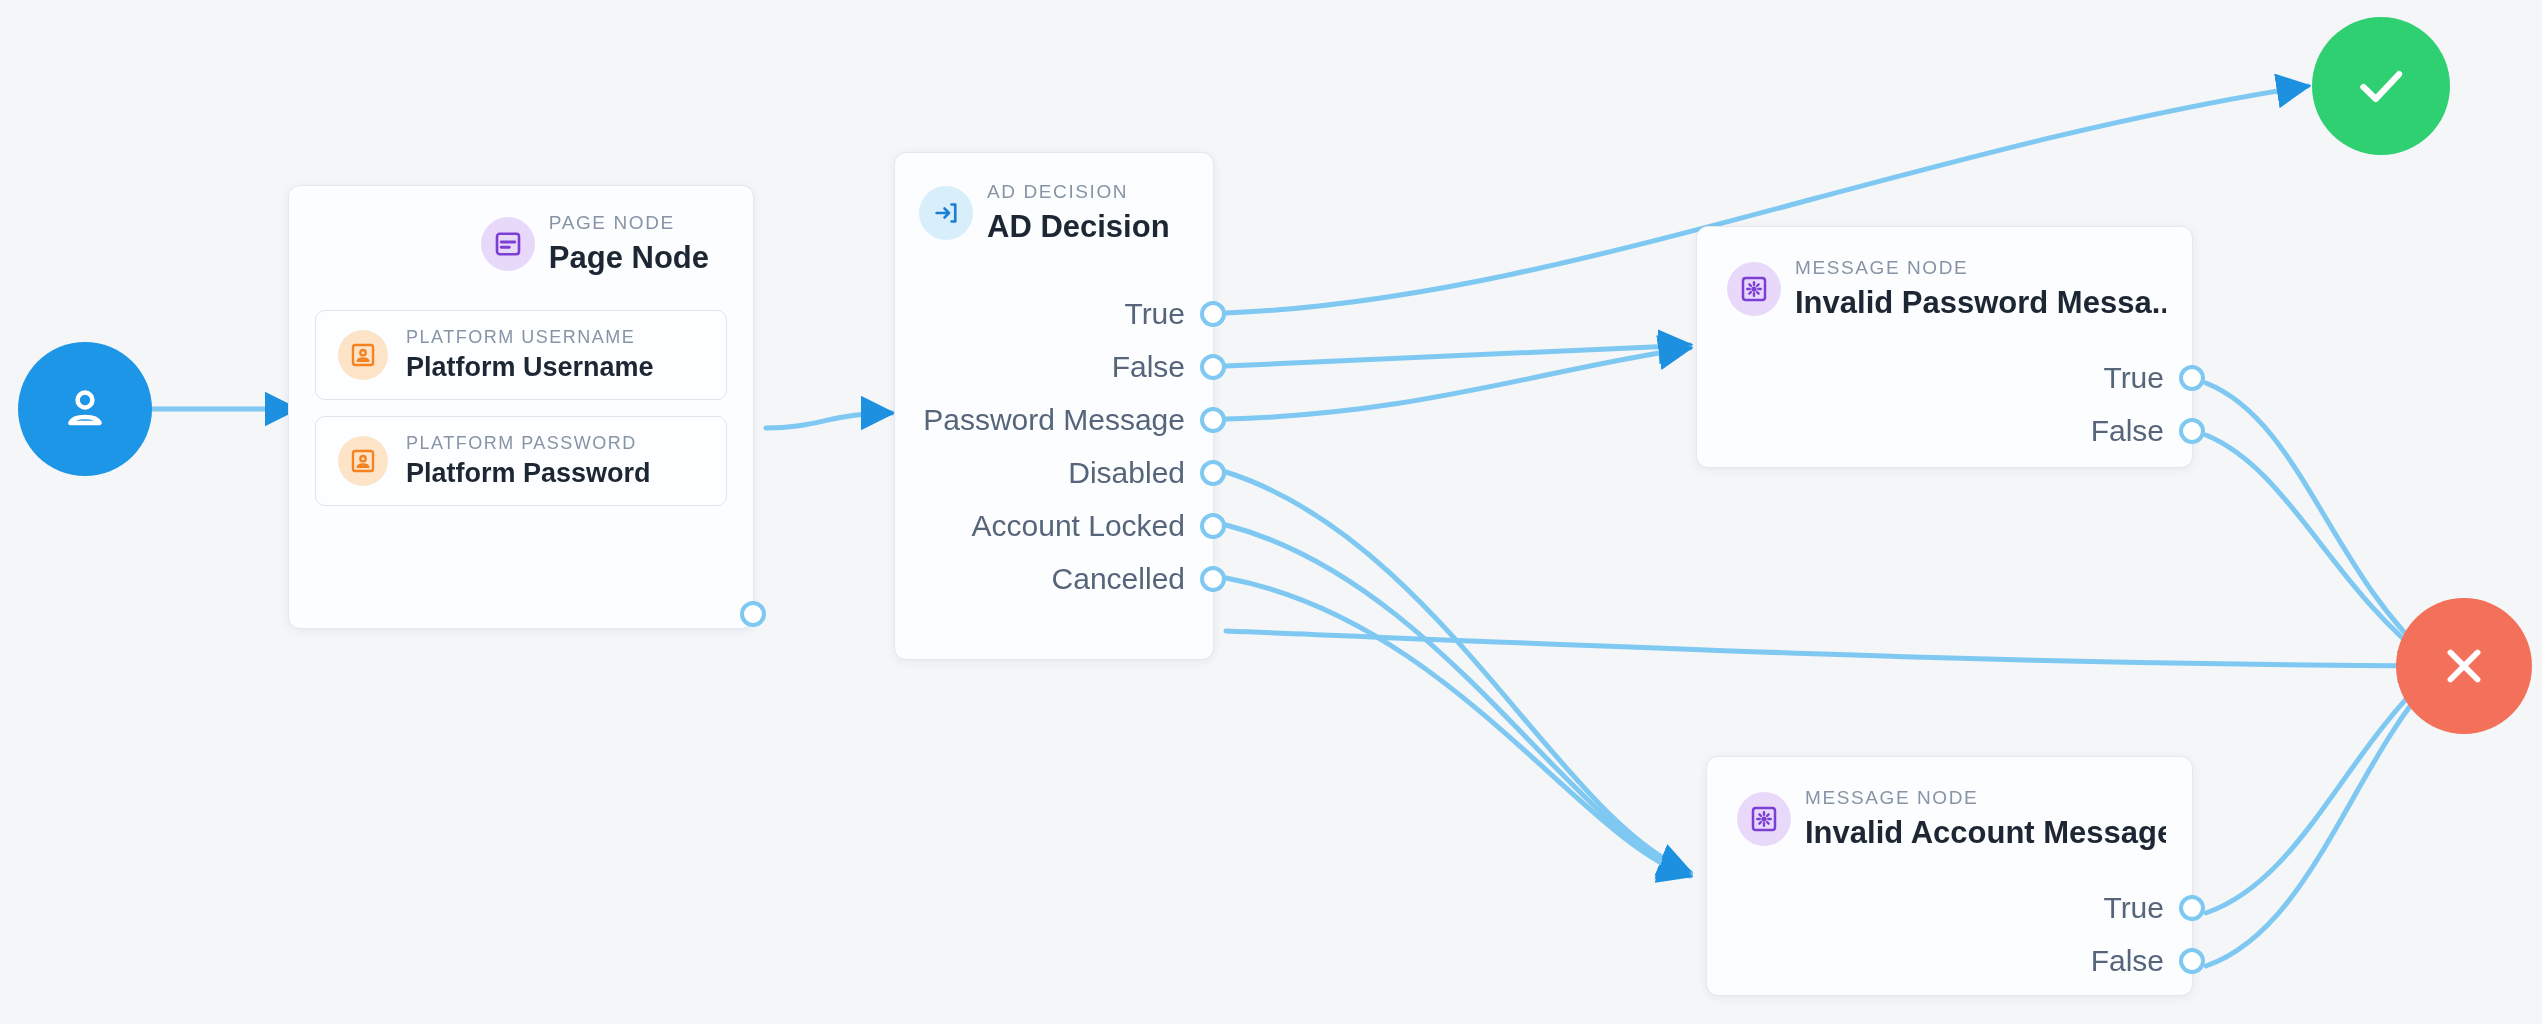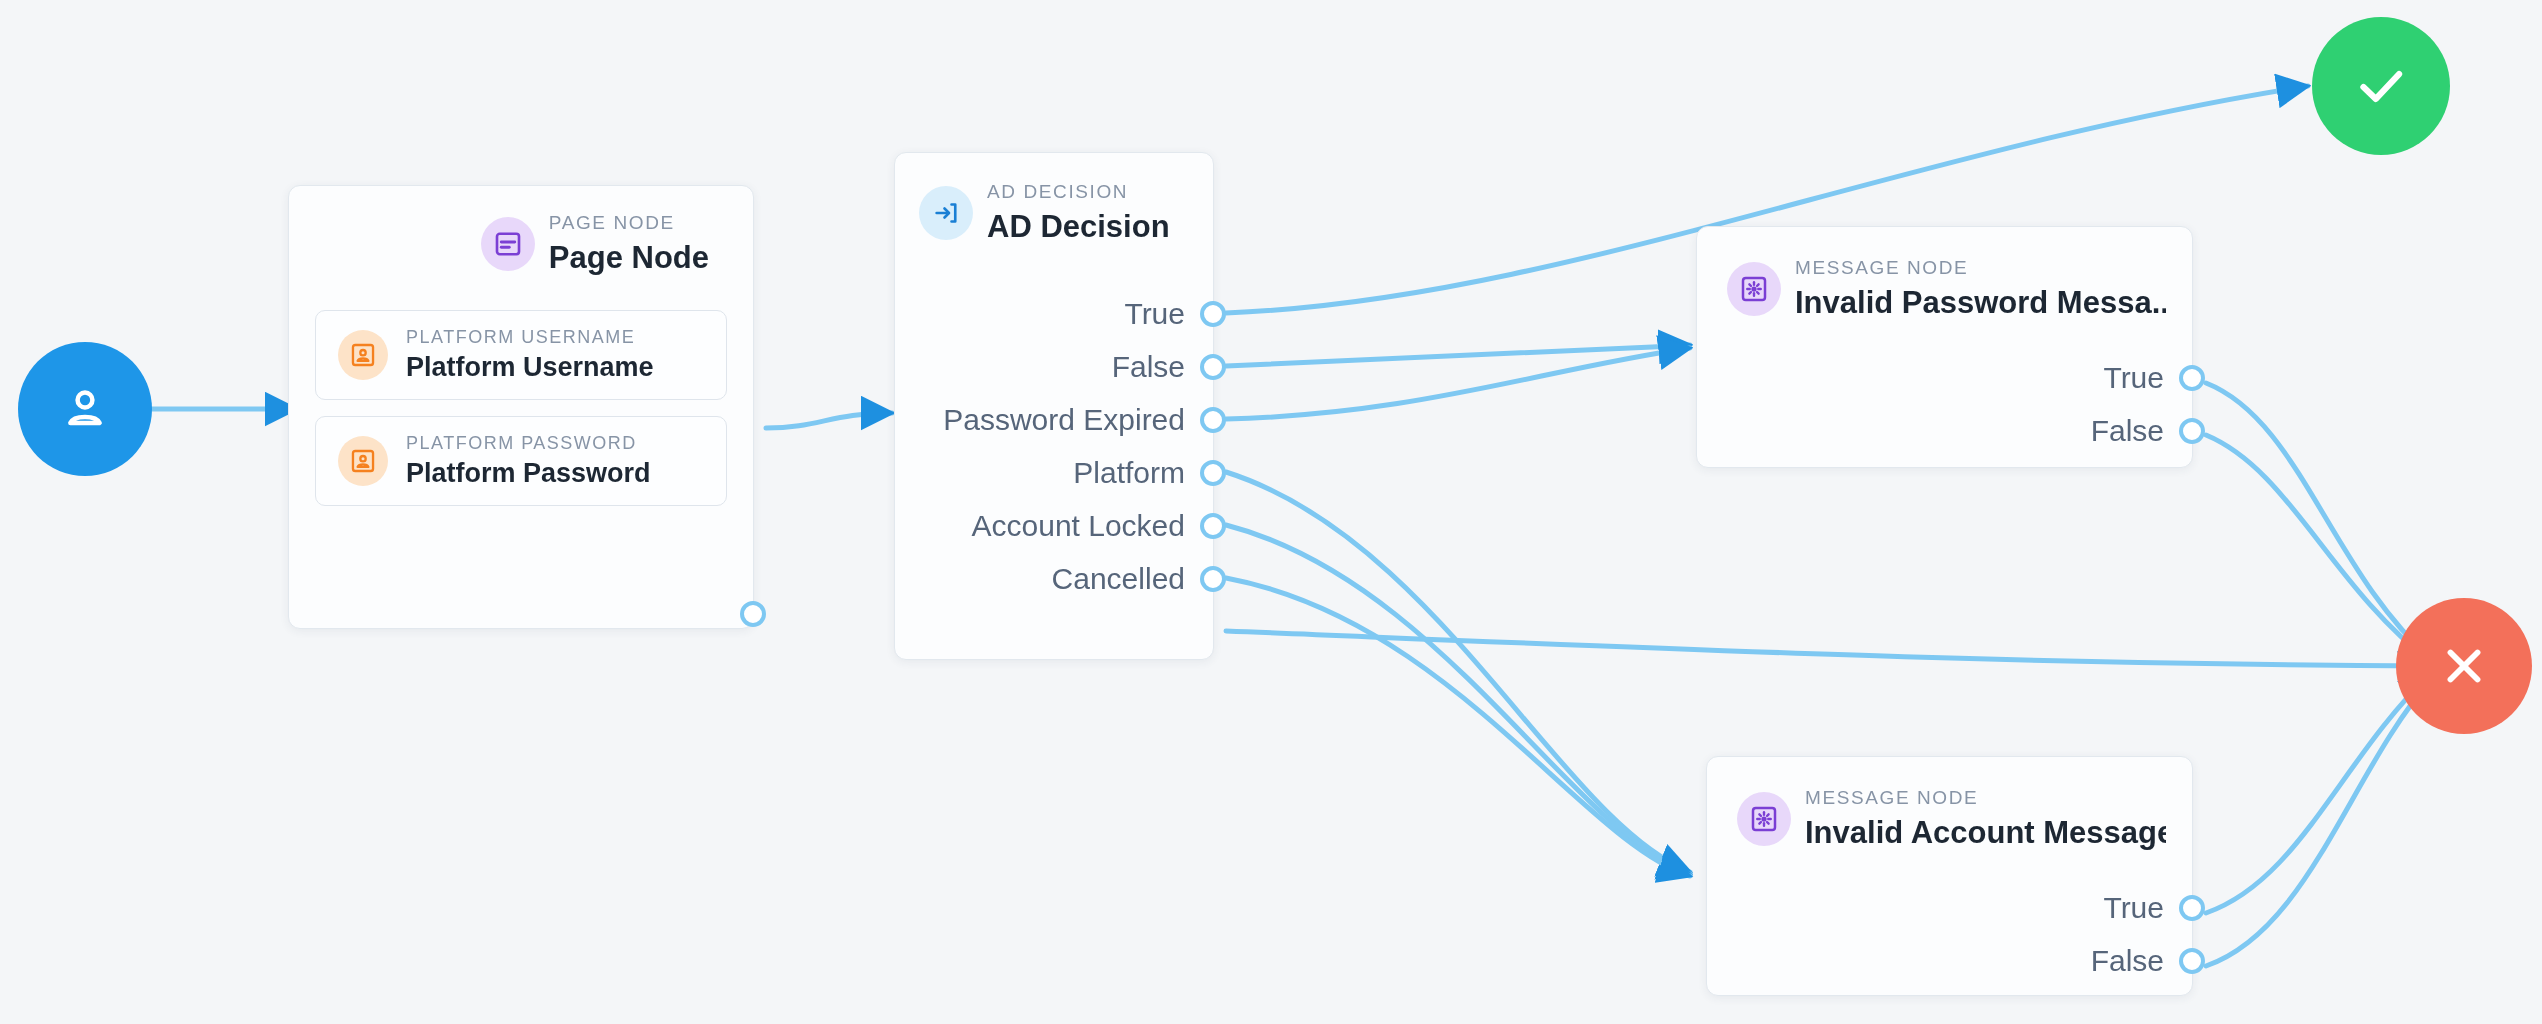--- a/index.html
+++ b/index.html
@@ -241,25 +241,25 @@
     <div class="port-list" style="margin-top:34px;">
       <div class="port-row">
         <span class="port-label">True</span>
         <span class="port-dot"></span>
       </div>
       <div class="port-row">
         <span class="port-label">False</span>
         <span class="port-dot"></span>
       </div>
       <div class="port-row">
-        <span class="port-label">Password Expired</span>
-        <span class="port-dot"></span>
-      </div>
-      <div class="port-row">
-        <span class="port-label">Platform</span>
+        <span class="port-label">Password Message</span>
+        <span class="port-dot"></span>
+      </div>
+      <div class="port-row">
+        <span class="port-label">Disabled</span>
         <span class="port-dot"></span>
       </div>
       <div class="port-row">
         <span class="port-label">Account Locked</span>
         <span class="port-dot"></span>
       </div>
       <div class="port-row">
         <span class="port-label">Cancelled</span>
         <span class="port-dot"></span>
       </div>

